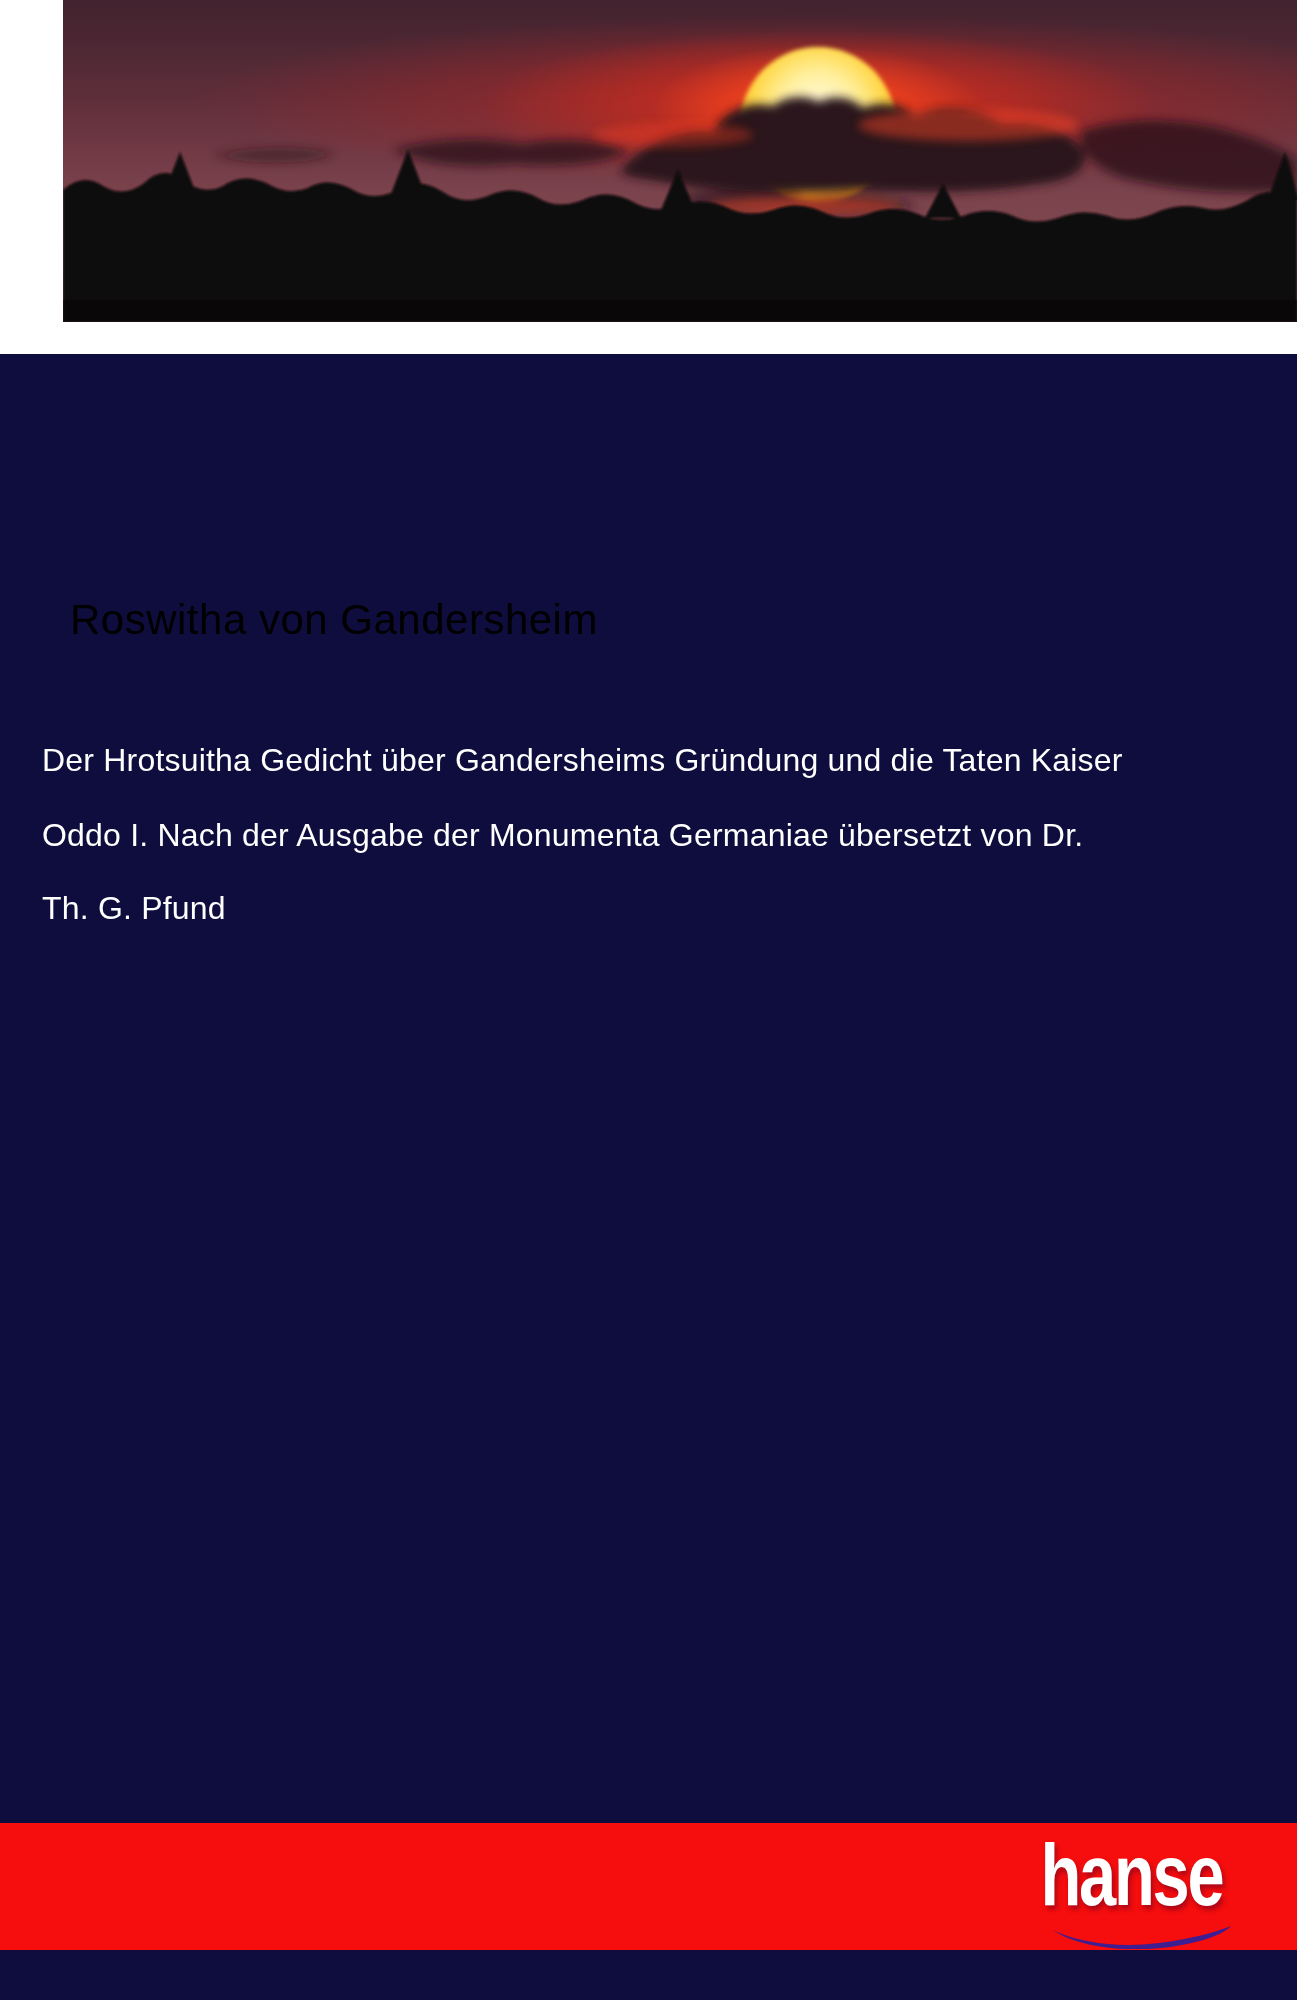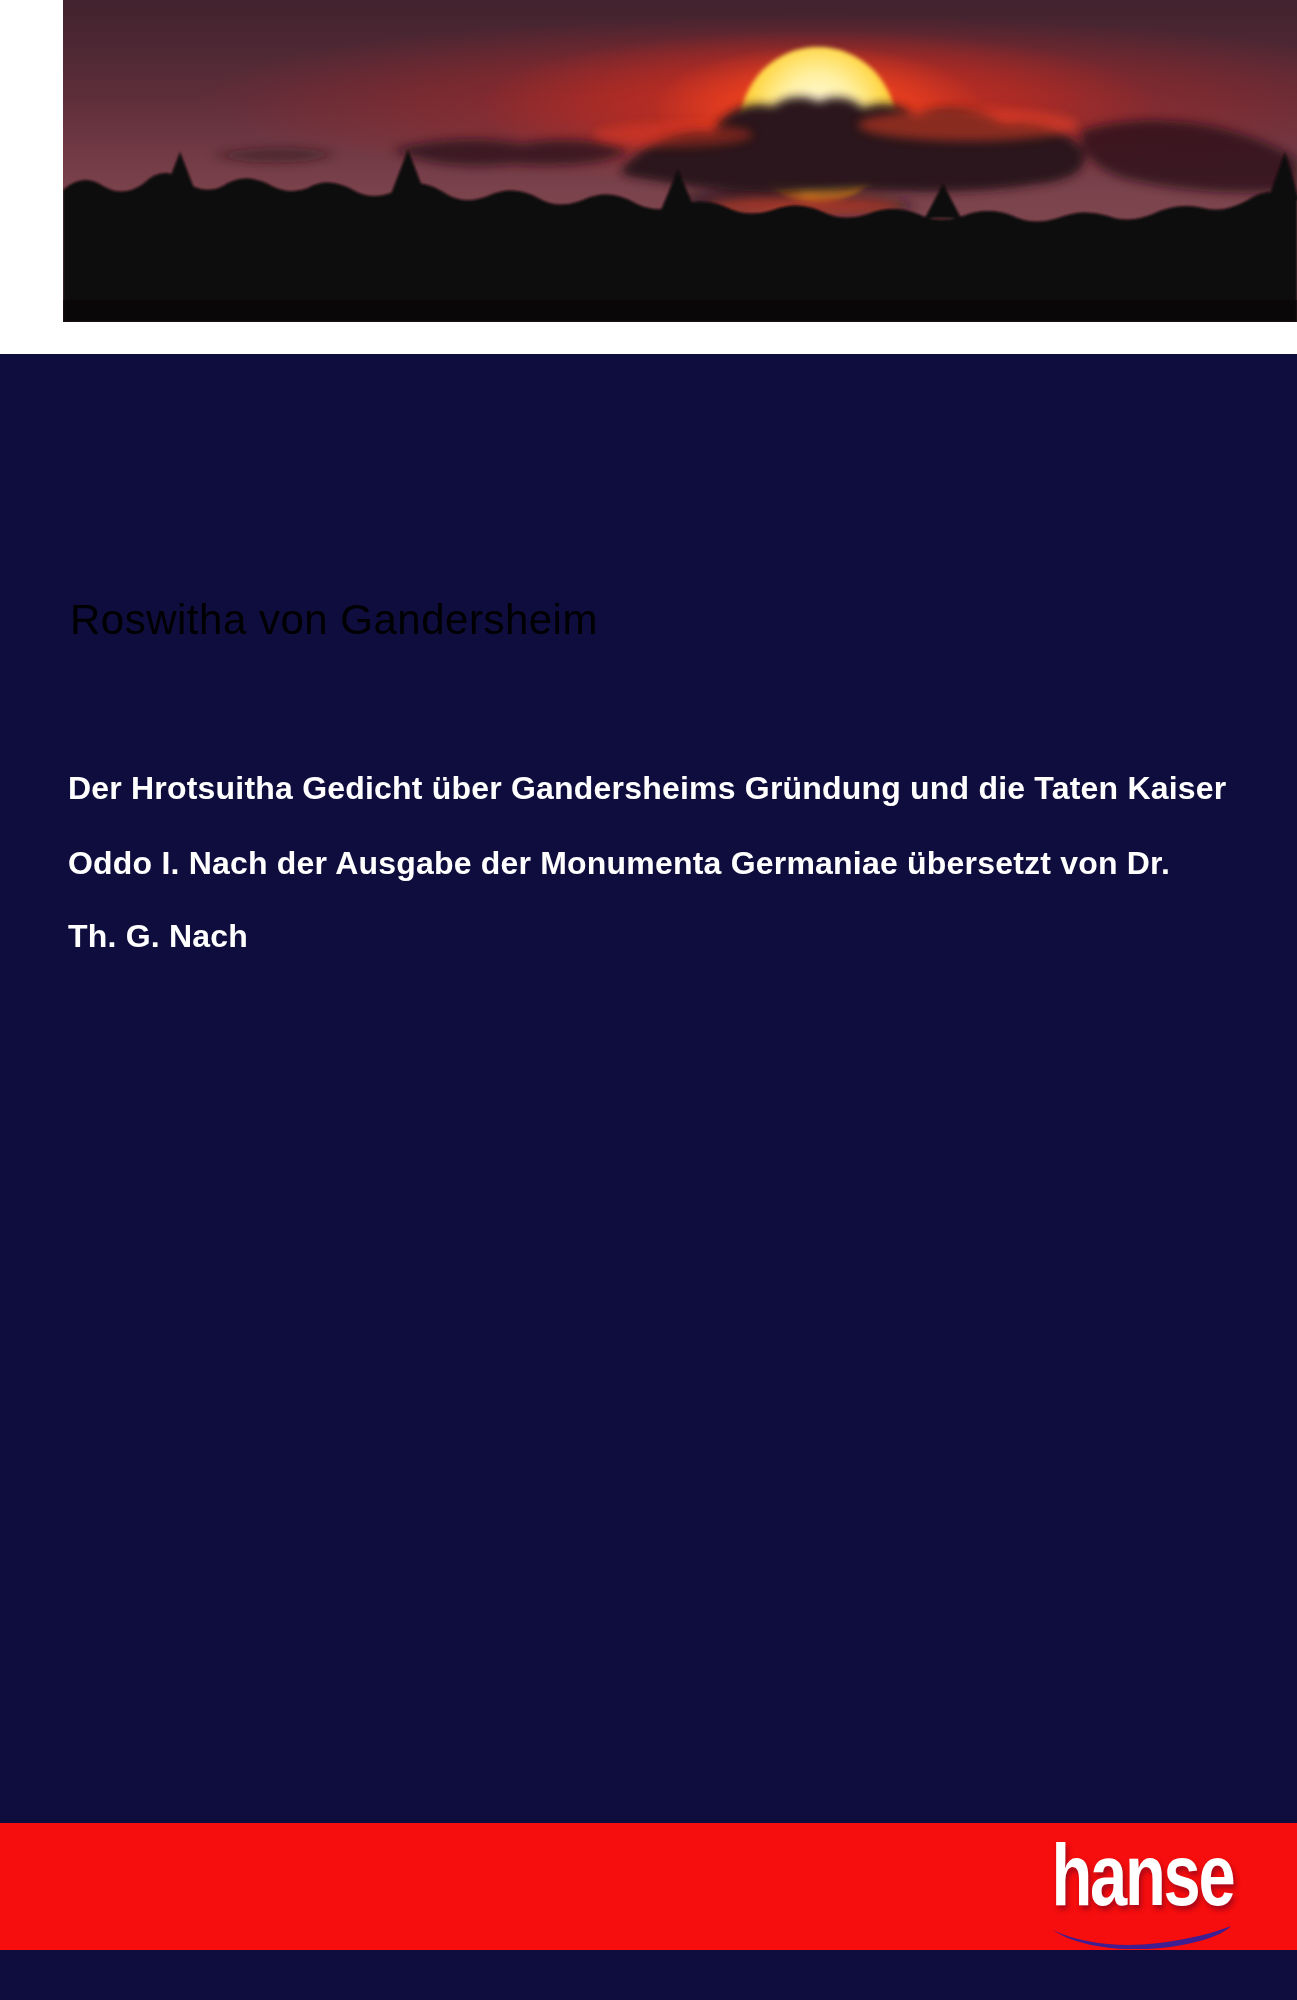--- a/index.html
+++ b/index.html
@@ -18,35 +18,35 @@
   .navy{
     position:absolute;left:0;top:354px;width:1297px;height:1646px;
     background:#0f0d3d;
   }
   .author{
     position:absolute;left:70px;top:594px;
     font-size:42px;font-weight:400;line-height:52px;color:#000000;
     letter-spacing:.5px;white-space:nowrap;
   }
   .title-line{
-    position:absolute;left:68px;
-    font-size:32px;font-weight:700;line-height:40px;color:#ffffff;
-    letter-spacing:.2px;white-space:nowrap;margin-top:28px;
+    position:absolute;left:42px;
+    font-size:32px;font-weight:400;line-height:40px;color:#ffffff;
+    letter-spacing:.2px;white-space:nowrap;
   }
   .title-line.l1{top:740px;}
   .title-line.l2{top:815px;}
   .title-line.l3{top:888px;}
   
   .red-band{
     position:absolute;left:0;top:1823px;width:1297px;height:127px;
     background:#f60d0d;
   }
   .logo{
     position:absolute;right:64px;top:8px;height:110px;width:260px;
-    text-align:right;
+    text-align:center;
   }
   .logo-text{
     display:inline-block;
     font-size:88px;font-weight:700;line-height:88px;color:#ffffff;
     letter-spacing:-3px;
     transform:scaleX(.76);transform-origin:100% 50%;
     text-shadow:3px 4px 6px rgba(70,0,40,.45);
   }
   .swoosh{
     position:absolute;right:-2px;top:92px;width:186px;height:26px;
@@ -140,21 +140,21 @@
       <rect x="0" y="300" width="1234" height="22" fill="rgba(8,4,5,0.55)"></rect>
     </svg>
   </div>
 
   <div class="navy"></div>
 
   <div class="author">Roswitha von Gandersheim</div>
 
   <div class="title-line l1">Der Hrotsuitha Gedicht über Gandersheims Gründung und die Taten Kaiser</div>
   <div class="title-line l2">Oddo I. Nach der Ausgabe der Monumenta Germaniae übersetzt von Dr.</div>
-  <div class="title-line l3">Th. G. Nach</div>
+  <div class="title-line l3">Th. G. Pfund</div>
 
   <div class="red-band">
     <div class="logo">
       <span class="logo-text">hanse</span>
       <svg class="swoosh" viewBox="0 0 186 26" preserveAspectRatio="none">
         <path d="M4,7 C30,20 70,25 110,20 C140,16 165,10 182,3 C172,14 142,22 112,25 C75,29 28,24 4,7 Z" fill="#2f1f9c" opacity=".92"></path>
       </svg>
     </div>
   </div>
 

